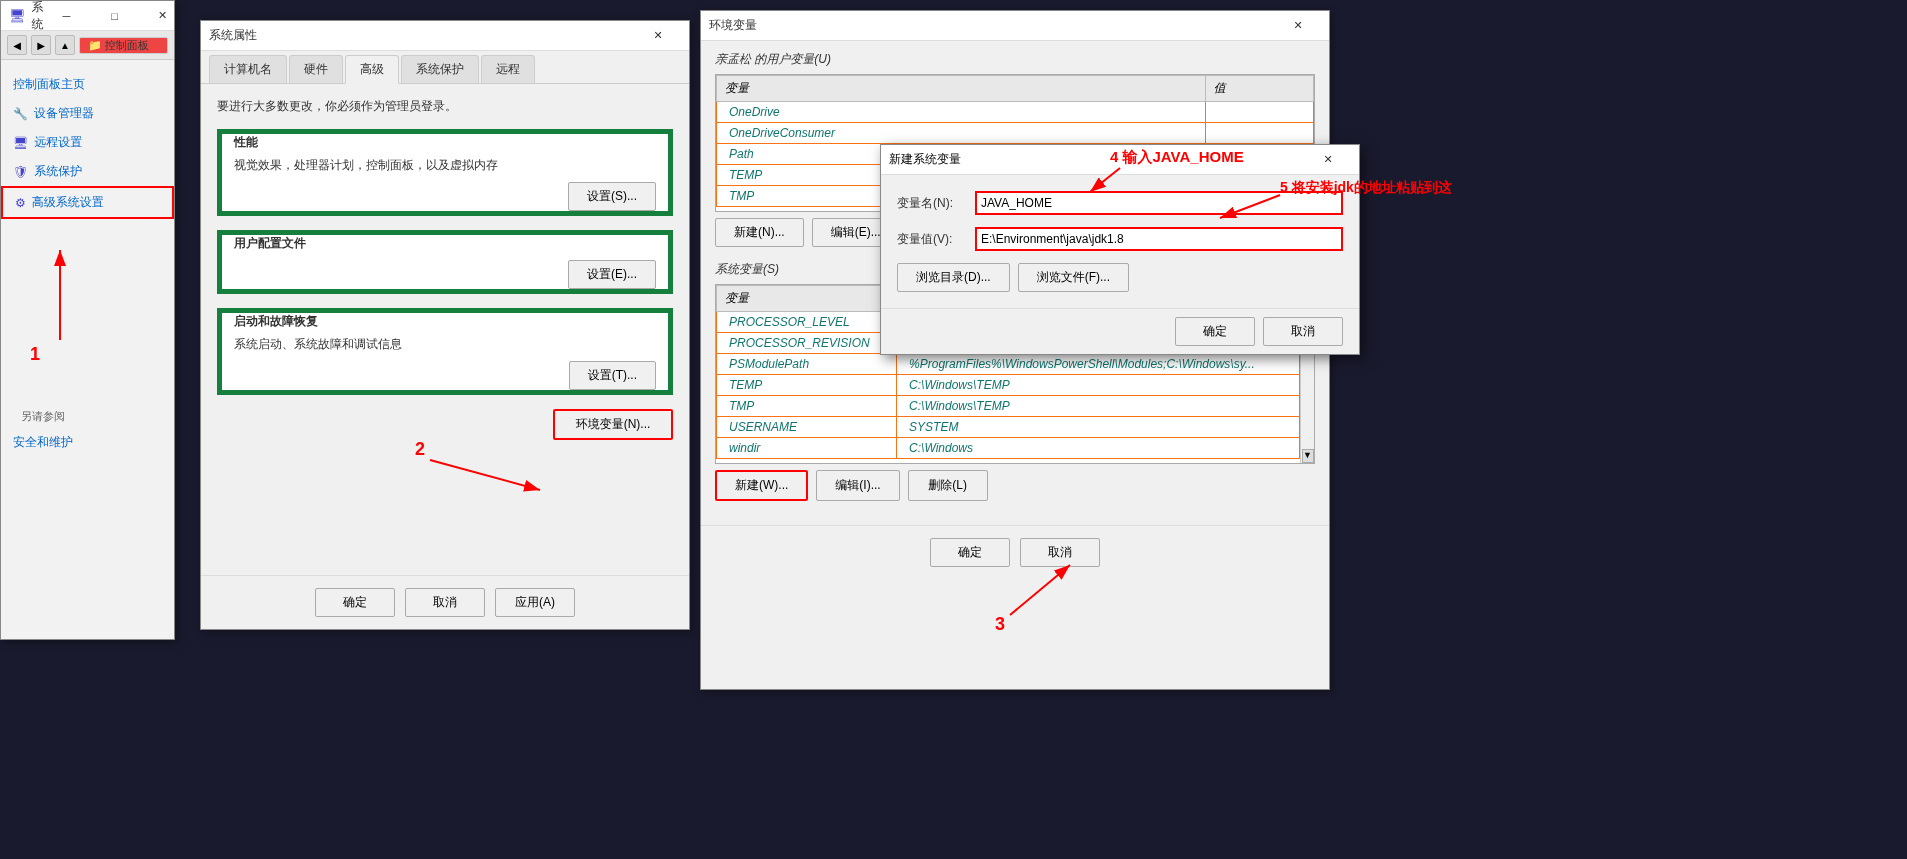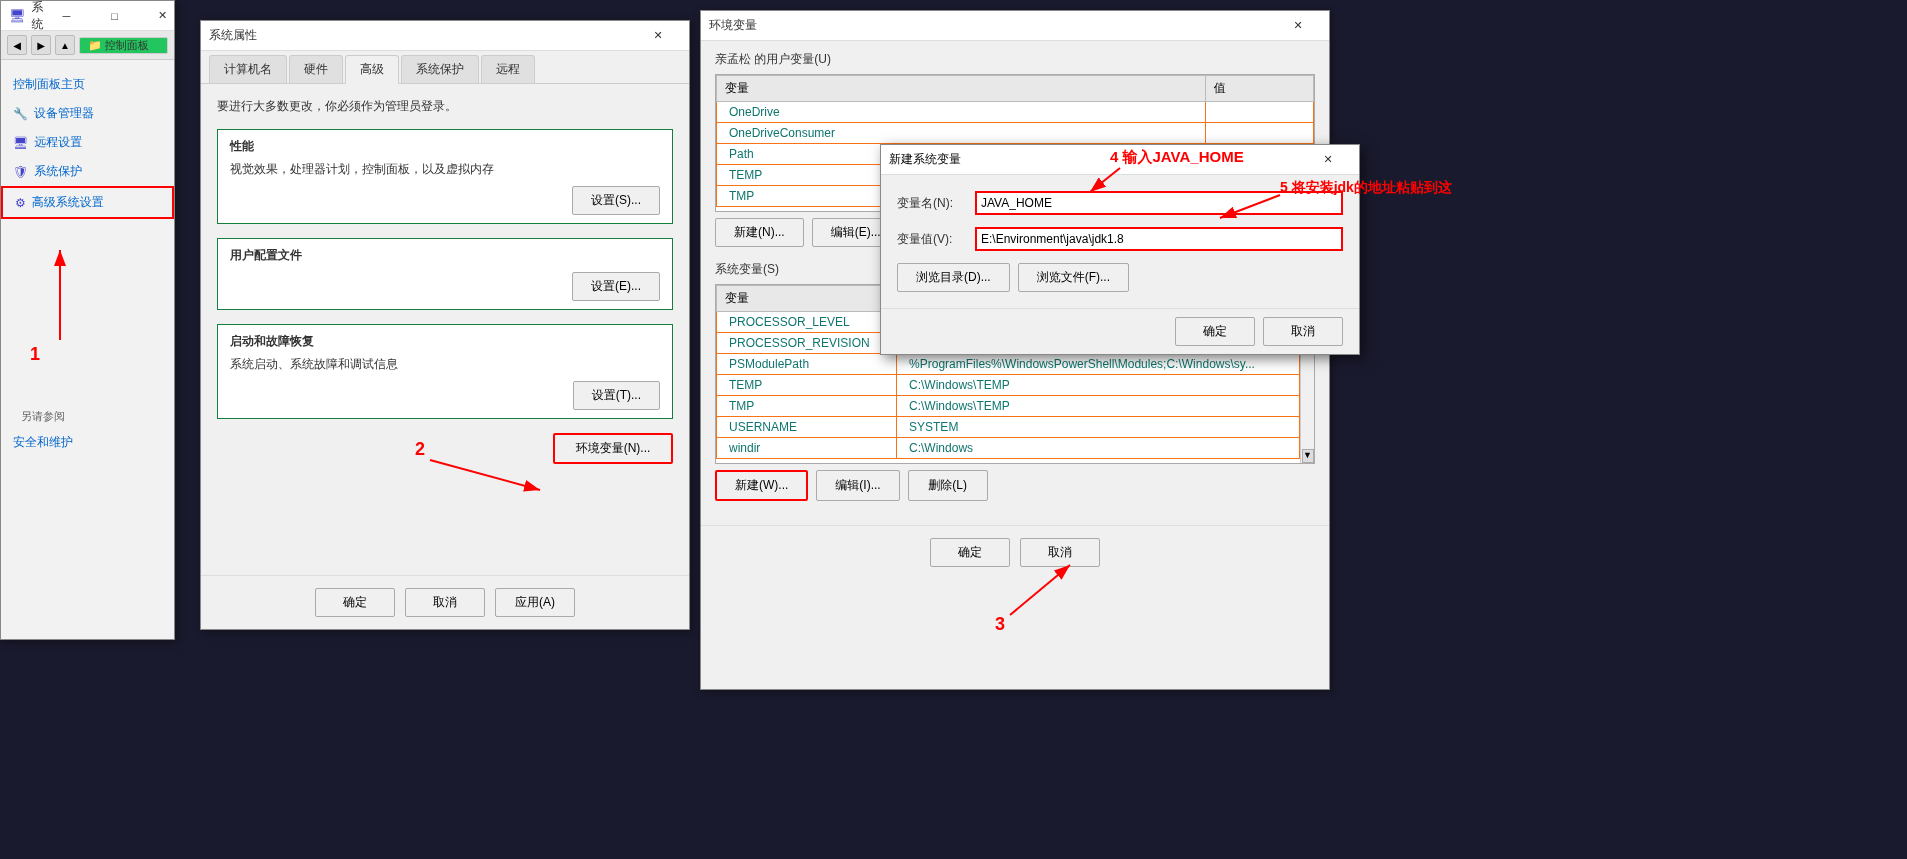--- a/index.html
+++ b/index.html
@@ -75,21 +75,21 @@
       cursor: pointer;
       display: flex;
       align-items: center;
       justify-content: center;
       font-size: 10px;
       border-radius: 2px;
     }
 
     .breadcrumb-bar {
       padding: 0 8px;
-      background: #22c55e;
+      background: #ef4444;
       border: 1px solid #ccc;
       border-radius: 2px;
       font-size: 11px;
       color: #333;
       flex: 1;
     }
 
     .system-left-sidebar {
       padding: 10px 0;
     }
@@ -149,24 +149,24 @@
       background: #f0f0f0;
     }
 
     .info-text {
       font-size: 12px;
       color: #333;
       margin-bottom: 14px;
     }
 
     .section-box {
-      border: 1px solid #15803d;
+      border: 5px solid #15803d;
       background: #fff;
       margin-bottom: 14px;
-      padding: 8px 12px;
+      padding: 0 12px;
     }
 
     .section-title {
       font-size: 12px;
       font-weight: bold;
       color: #333;
       margin-bottom: 6px;
     }
 
     .section-desc {
@@ -218,28 +218,30 @@
     }
 
     .envvar-content {
       padding: 10px 14px;
     }
 
     .env-section-title {
       font-size: 12px;
       color: #333;
       margin-bottom: 6px;
+      font-style: italic;
     }
 
     .env-table {
       width: 100%;
       border: 1px solid #aaa;
       background: #fff;
       border-collapse: collapse;
       margin-bottom: 4px;
+      font-style: italic;
     }
 
     .env-table th {
       background: #e8e8e8;
       border: 1px solid #bbb;
       padding: 4px 8px;
       text-align: left;
       font-size: 12px;
       font-weight: normal;
     }

